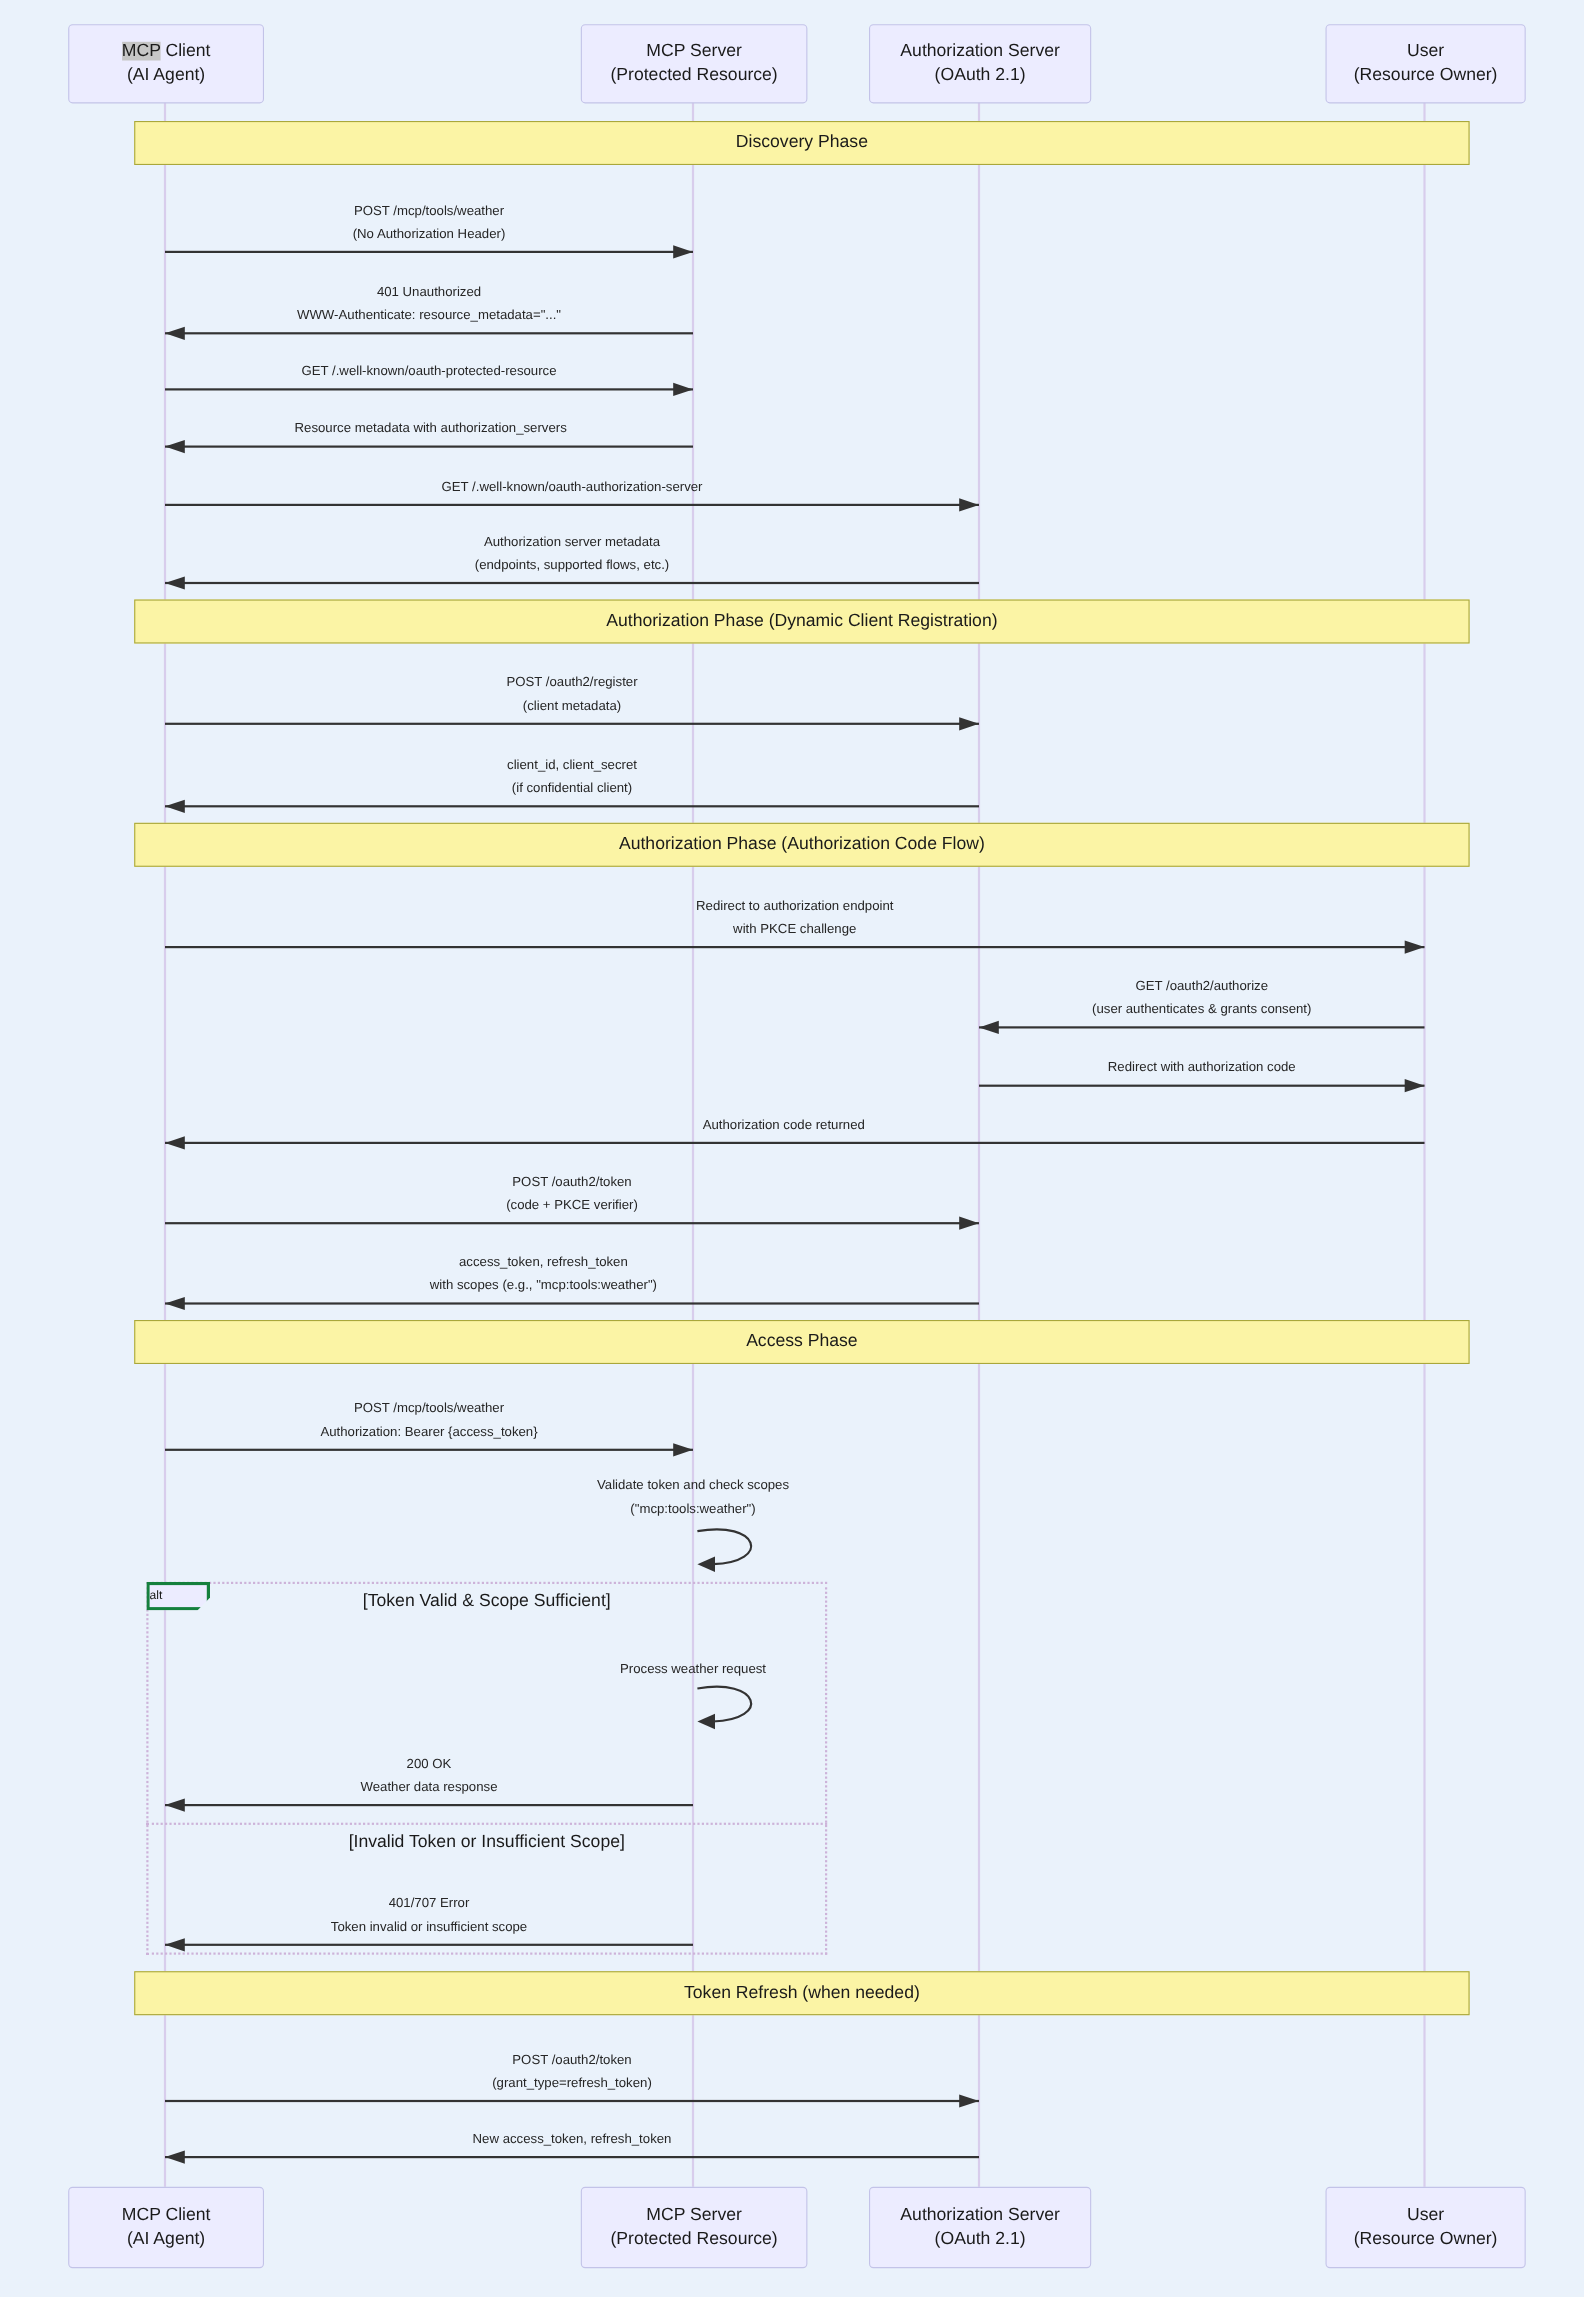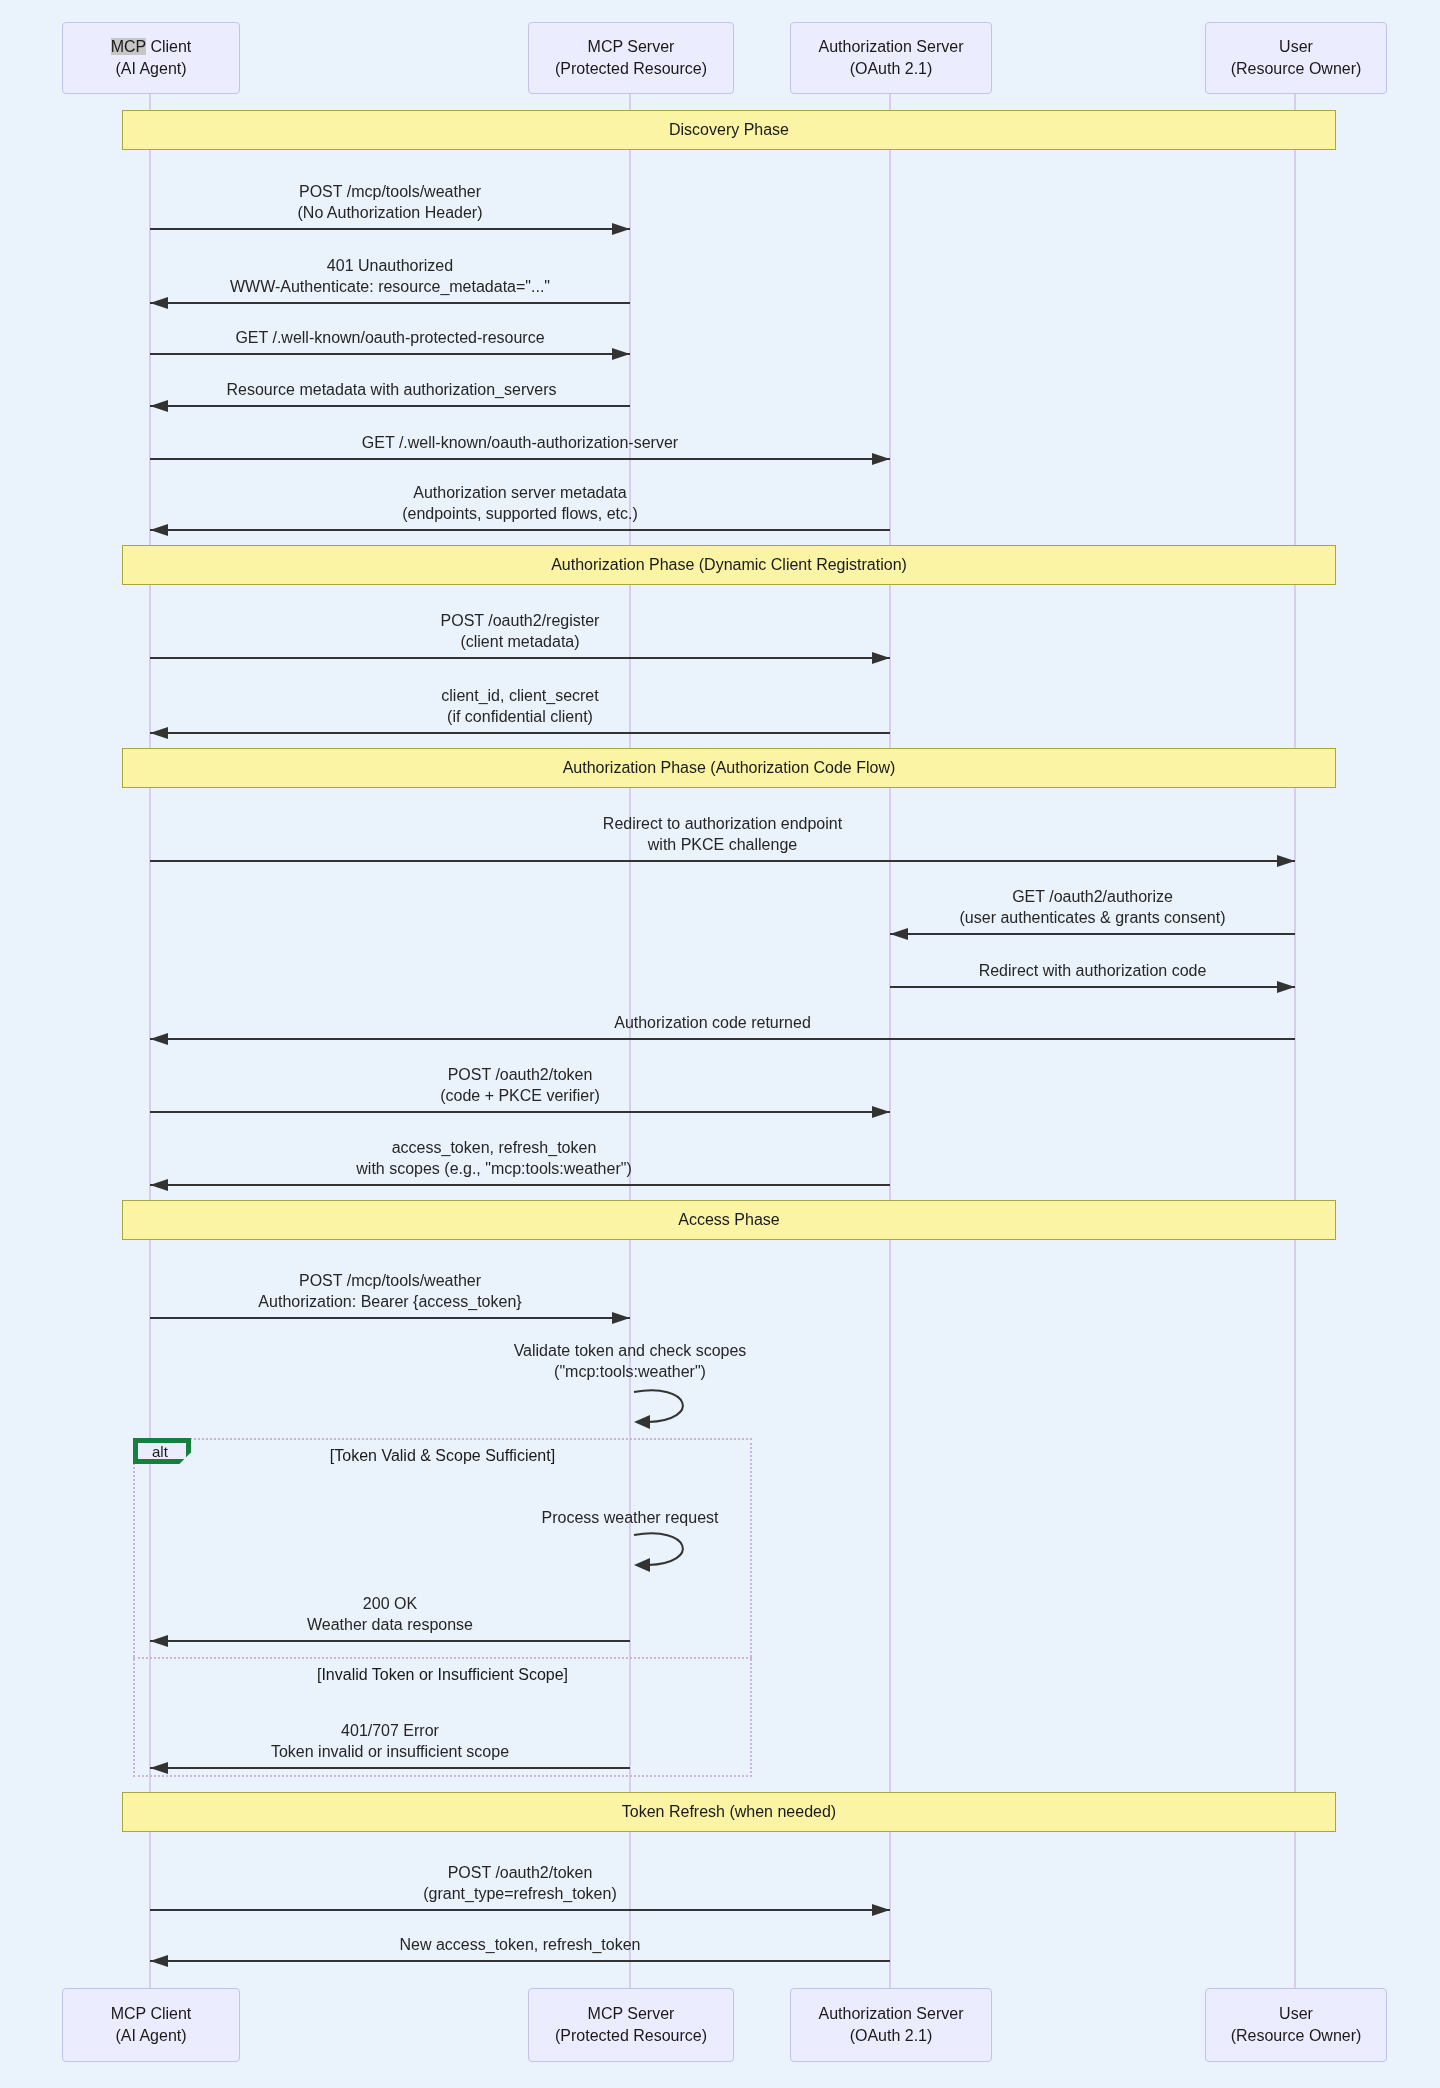--- a/index.html
+++ b/index.html
@@ -5,31 +5,31 @@
   html,body{margin:0;padding:0;}
   body{background:#EAF2FB;font-family:"Liberation Sans",sans-serif;color:#1a1a1a;}
   .stage{position:relative;width:1440px;height:2088px;overflow:hidden;background:#EAF2FB;}
   .lifeline{position:absolute;width:2px;background:#D8CDEC;z-index:1;}
   .actor{position:absolute;background:#ECECFF;border:1px solid #C3C3E8;border-radius:4px;
          display:flex;flex-direction:column;align-items:center;justify-content:center;
          font-size:16px;line-height:22px;text-align:center;white-space:pre-line;z-index:4;}
   .hl{background:#C6C6C6;margin-top:29px;}
   .band{position:absolute;left:122px;width:1214px;height:40px;background:#FBF4A5;border:1px solid #A9A73B;
         display:flex;align-items:center;justify-content:center;font-size:16px;z-index:3;box-sizing:border-box;}
-  .mtext{position:absolute;text-align:center;font-size:16px;line-height:21px;white-space:pre-line;z-index:5;color:#262626;}
+  .mtext{position:absolute;text-align:center;font-size:12px;line-height:21px;white-space:pre-line;z-index:5;color:#262626;}
   .mline{position:absolute;height:2px;background:#333;z-index:5;}
   .head-r{position:absolute;width:0;height:0;border-top:6px solid transparent;border-bottom:6px solid transparent;
           border-left:18px solid #333;z-index:5;}
   .head-l{position:absolute;width:0;height:0;border-top:6px solid transparent;border-bottom:6px solid transparent;
           border-right:18px solid #333;z-index:5;}
   .loop{position:absolute;z-index:5;}
   .altframe{position:absolute;border:2px dotted #CDB3D9;z-index:2;box-sizing:border-box;}
-  .altlabel{position:absolute;background:#ECECFF;border:5px solid #15803d;
+  .altlabel{position:absolute;background:#ECECFF;border:3px solid #15803d;
             clip-path:polygon(0 0,100% 0,100% 55%,80% 100%,0 100%);
-            font-size:15px;display:flex;align-items:center;padding-left:14px;box-sizing:border-box;z-index:3;}
+            font-size:11px;display:flex;align-items:center;box-sizing:border-box;z-index:3;}
   .seclabel{position:absolute;text-align:center;font-size:16px;z-index:5;}
   .divider{position:absolute;border-top:2px dotted #CDB3D9;z-index:2;}
 </style>
 </head>
 <body>
 
 <div class="stage">
 
   <div class="lifeline" style="left:149px;top:92px;height:1896px"></div>
   <div class="lifeline" style="left:629px;top:92px;height:1896px"></div>

